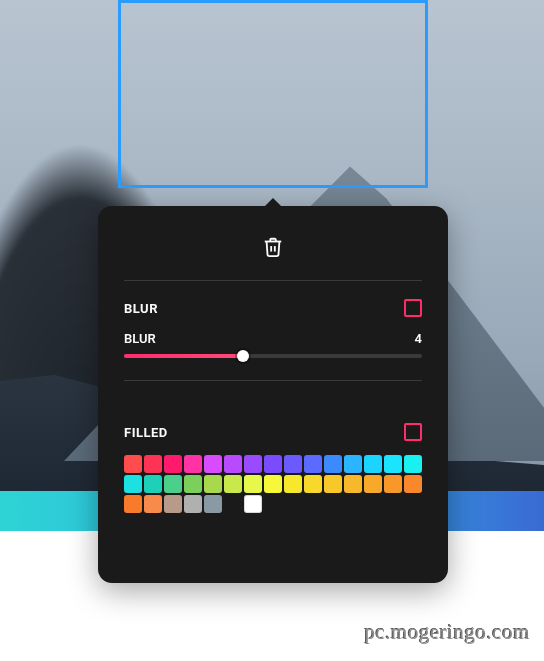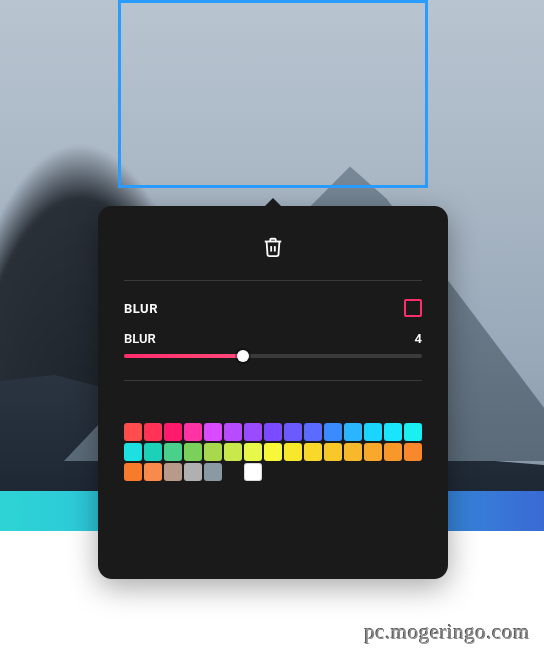--- a/index.html
+++ b/index.html
@@ -67,21 +67,21 @@
   box-shadow: 0 8px 30px rgba(0,0,0,0.35);
 }
 .popover::before {
   content: "";
   position: absolute;
   top: -8px; left: 50%; transform: translateX(-50%);
   border-left: 8px solid transparent;
   border-right: 8px solid transparent;
   border-bottom: 8px solid #1a1a1a;
 }
-.popover-inner { padding: 24px 26px 98px 26px; }
+.popover-inner { padding: 24px 26px 70px 26px; }
 
 .trash-row { display: flex; justify-content: center; padding: 6px 0 22px 0; }
 .trash-btn { width: 22px; height: 22px; cursor: pointer; color: #fafafa; }
 .trash-btn svg { width: 100%; height: 100%; stroke: currentColor; fill: none; stroke-width: 2; }
 
 .divider { height: 1px; background: #3a3a3a; margin: 0 0 18px 0; }
 
 .section-row {
   display: flex; align-items: center; justify-content: space-between;
   margin-bottom: 14px;
@@ -170,20 +170,24 @@
         <span>4</span>
       </div>
       <div class="slider-track">
         <div class="slider-fill" id="slider-fill" style="width: 40%;"></div>
         <div class="slider-thumb" id="slider-thumb" style="left: 40%;"></div>
       </div>
     </div>
 
     <div class="divider" style="margin-top:22px;margin-bottom:42px"></div>
 
+    <div class="section-row">
+      <span class="section-label">FILLED</span>
+      <span class="check-outline"></span>
+    </div>
 
     <div class="palette" id="palette">
         <div class="swatch" style="background: rgb(255, 77, 77);"></div>
         <div class="swatch" style="background: rgb(255, 51, 85);"></div>
         <div class="swatch" style="background: rgb(255, 26, 107);"></div>
         <div class="swatch" style="background: rgb(255, 51, 163);"></div>
         <div class="swatch" style="background: rgb(217, 75, 255);"></div>
         <div class="swatch" style="background: rgb(184, 75, 255);"></div>
         <div class="swatch" style="background: rgb(155, 75, 255);"></div>
         <div class="swatch" style="background: rgb(123, 75, 255);"></div>

